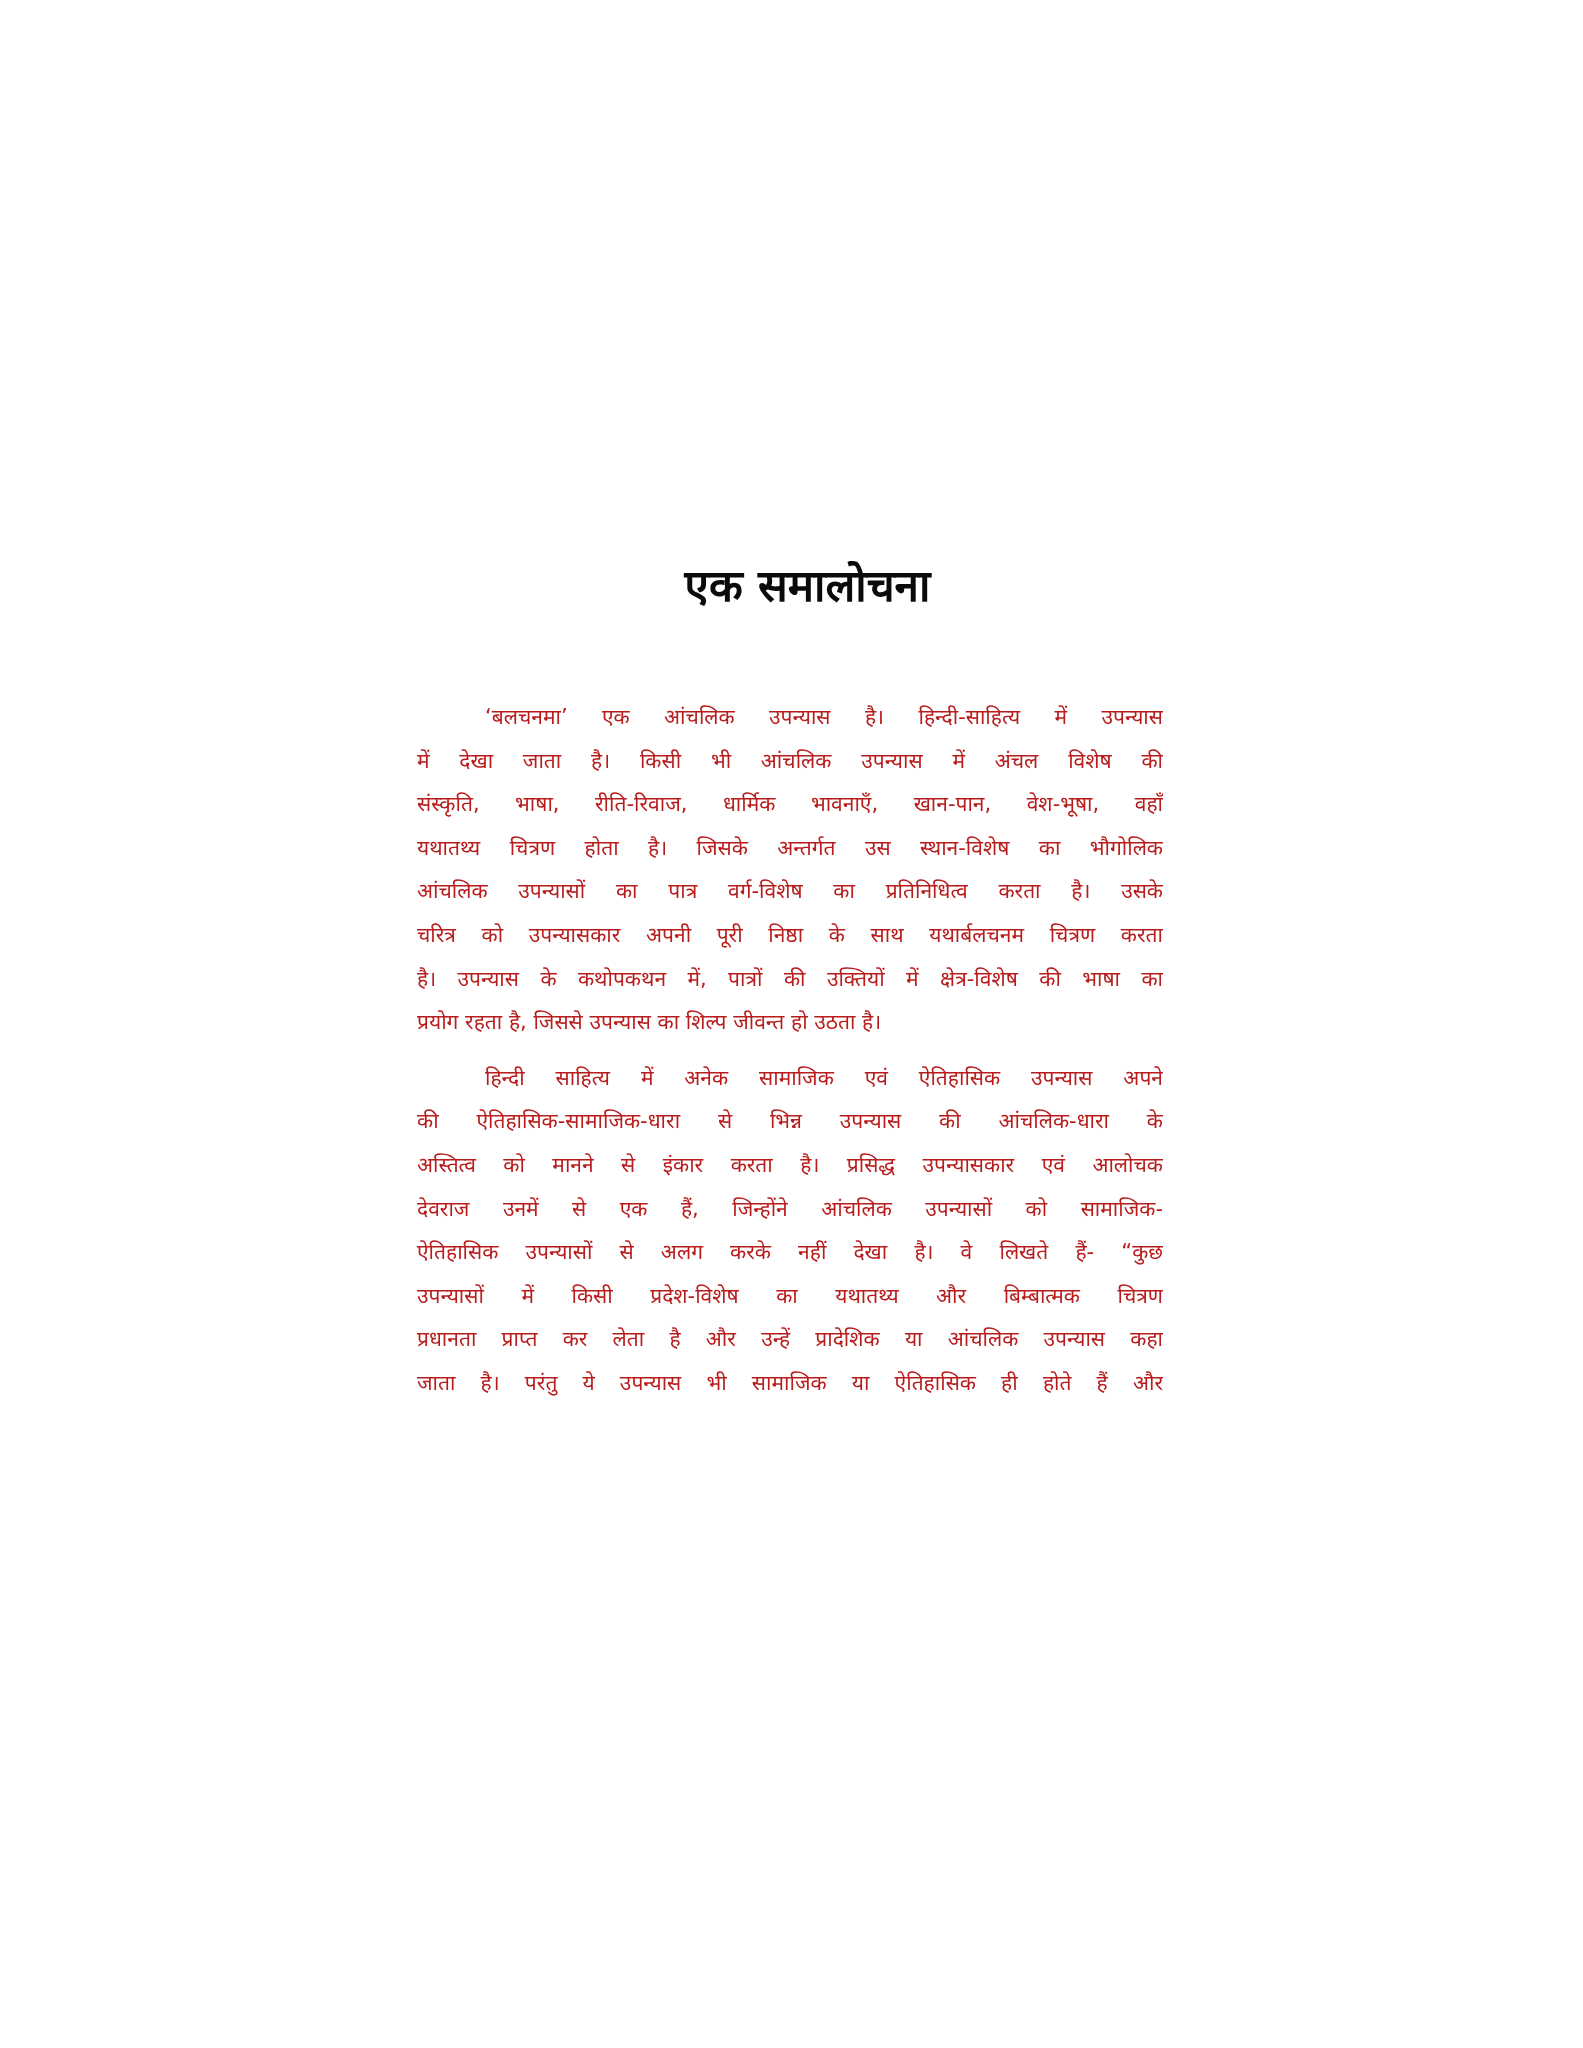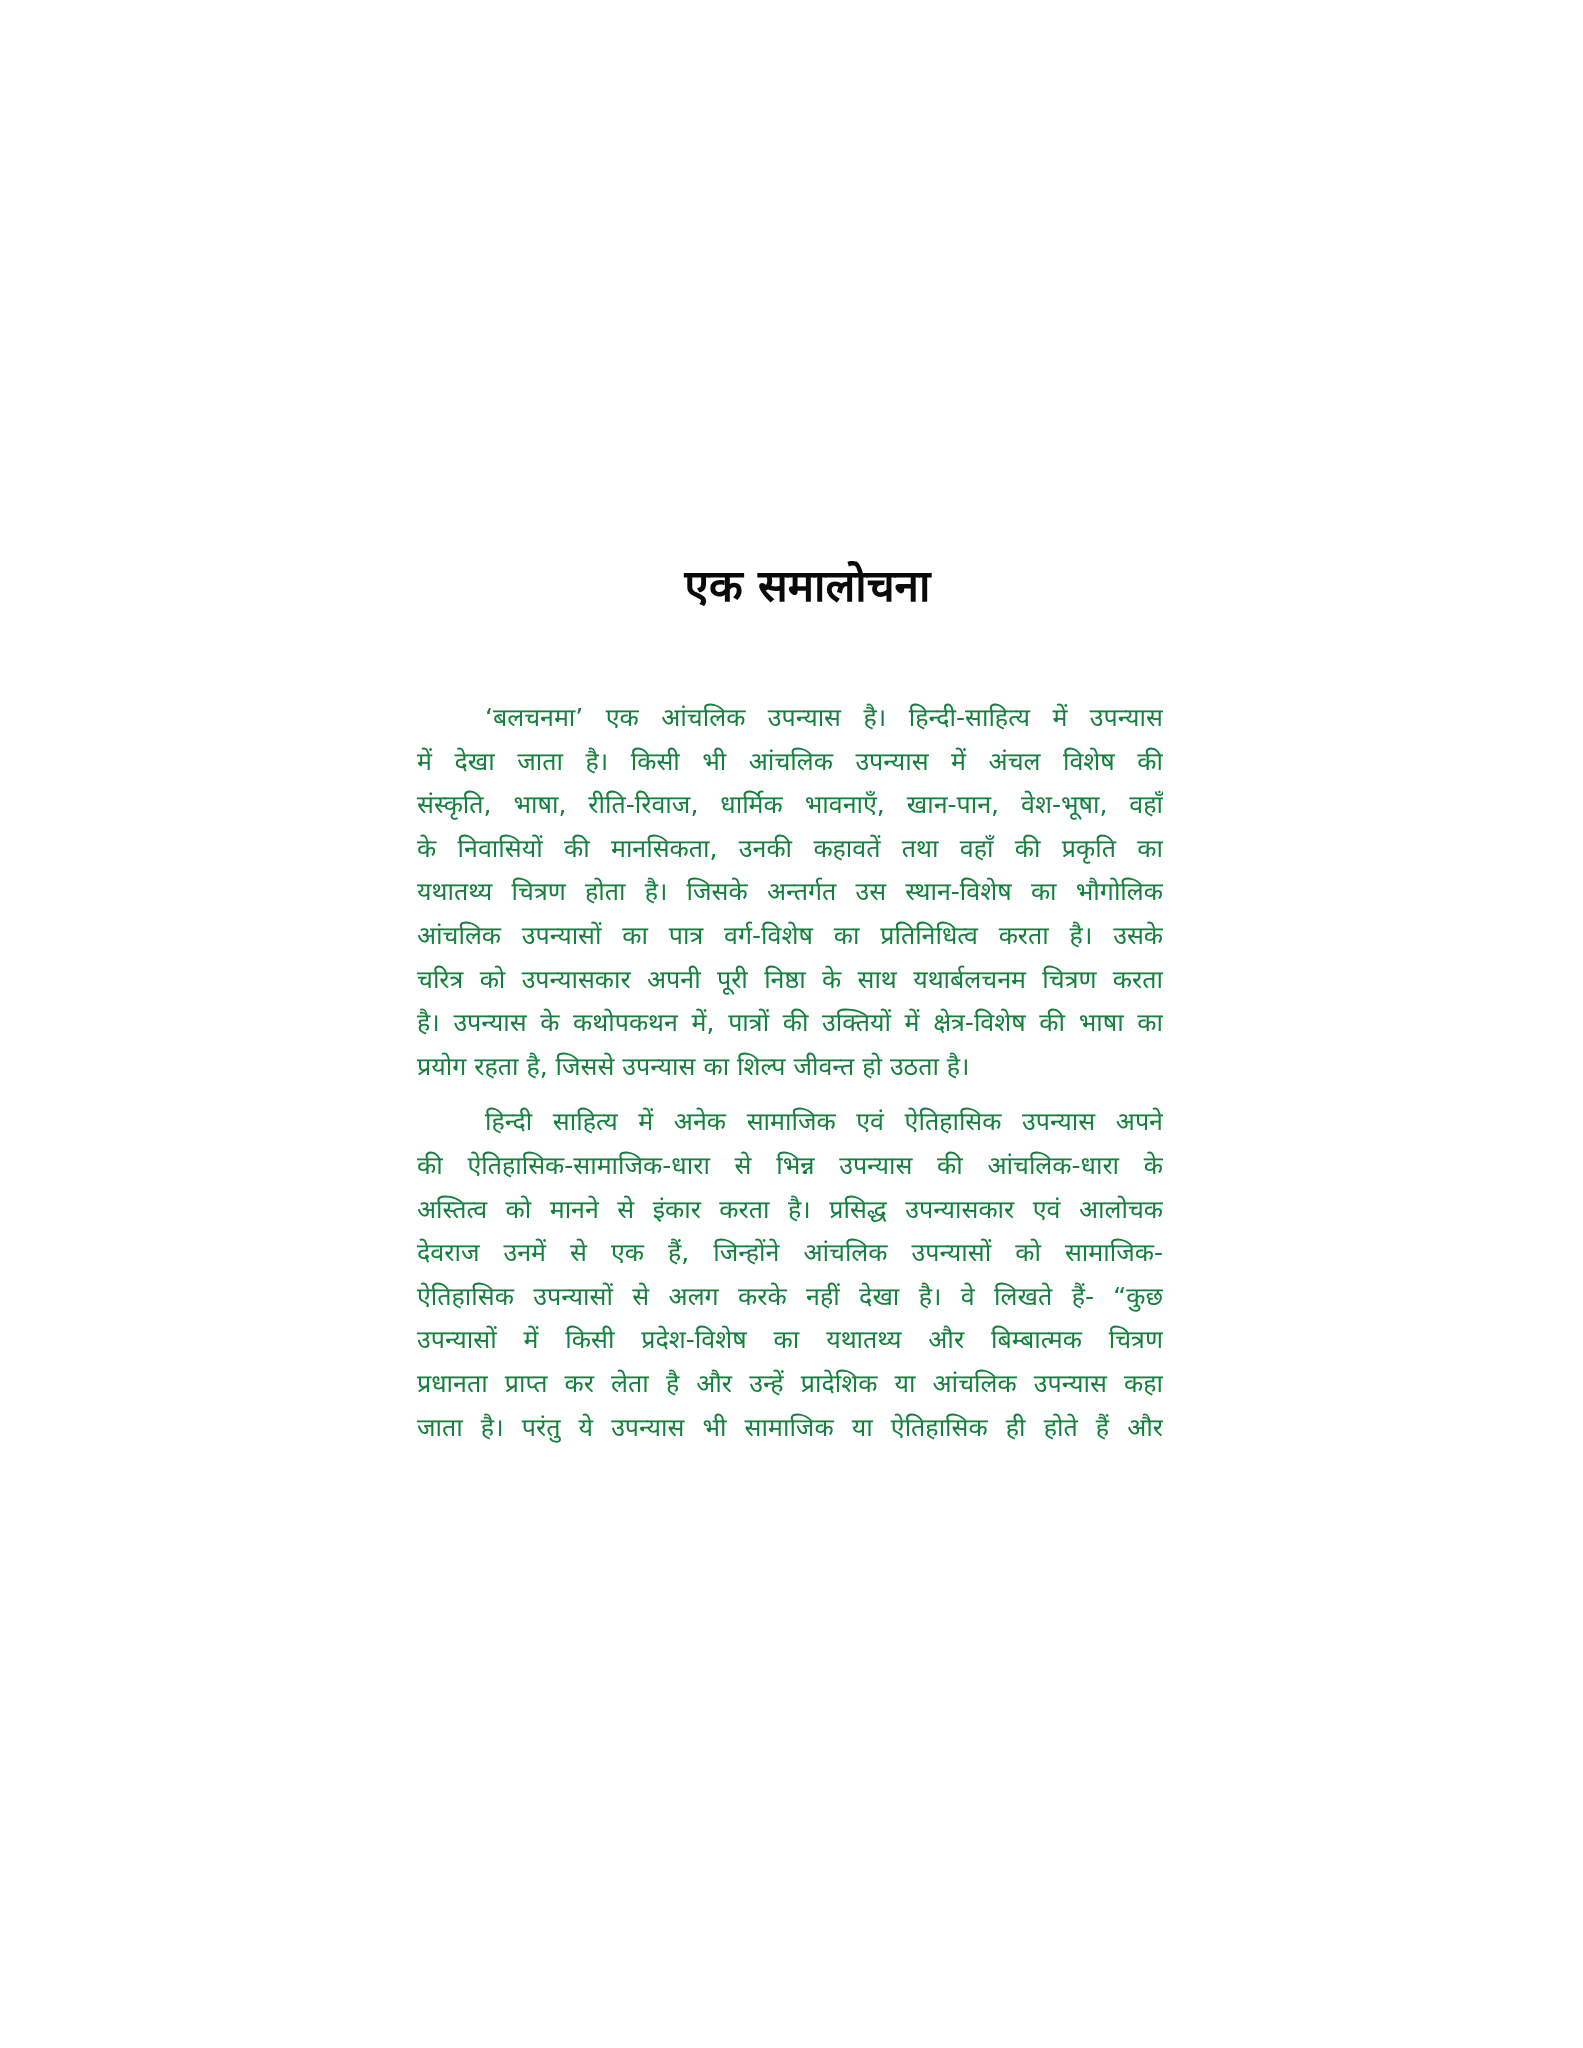--- a/index.html
+++ b/index.html
@@ -41,28 +41,28 @@
       top: 696px;
     }
     .para {
       margin: 0;
     }
     .para + .para {
       margin-top: 12px;
     }
     .line {
       display: block;
-      font-size: 25px;
+      font-size: 21px;
       line-height: 43.6px;
       height: 43.6px;
       white-space: nowrap;
       text-align: justify;
       text-align-last: justify;
       overflow: hidden;
-      color: #15803d;
+      color: #b91c1c;
     }
     .line.indent {
       padding-left: 68px;
     }
     .line.last {
       text-align-last: left;
     }
   </style>
 </head>
 <body>
@@ -70,21 +70,20 @@
 <div class="page">
 
   <h1 class="chapter-title">एक समालोचना</h1>
 
   <div class="body-text">
 
     <div class="para">
       <span class="line indent">‘बलचनमा’ एक आंचलिक उपन्यास है। हिन्दी-साहित्य में उपन्यास</span>
       <span class="line">में देखा जाता है। किसी भी आंचलिक उपन्यास में अंचल विशेष की</span>
       <span class="line">संस्कृति, भाषा, रीति-रिवाज, धार्मिक भावनाएँ, खान-पान, वेश-भूषा, वहाँ</span>
-      <span class="line">के निवासियों की मानसिकता, उनकी कहावतें तथा वहाँ की प्रकृति का</span>
       <span class="line">यथातथ्य चित्रण होता है। जिसके अन्तर्गत उस स्थान-विशेष का भौगोलिक</span>
       <span class="line">आंचलिक उपन्यासों का पात्र वर्ग-विशेष का प्रतिनिधित्व करता है। उसके</span>
       <span class="line">चरित्र को उपन्यासकार अपनी पूरी निष्ठा के साथ यथार्बलचनम चित्रण करता</span>
       <span class="line">है। उपन्यास के कथोपकथन में, पात्रों की उक्तियों में क्षेत्र-विशेष की भाषा का</span>
       <span class="line last">प्रयोग रहता है, जिससे उपन्यास का शिल्प जीवन्त हो उठता है।</span>
     </div>
 
     <div class="para">
       <span class="line indent">हिन्दी साहित्य में अनेक सामाजिक एवं ऐतिहासिक उपन्यास अपने</span>
       <span class="line">की ऐतिहासिक-सामाजिक-धारा से भिन्न उपन्यास की आंचलिक-धारा के</span>

